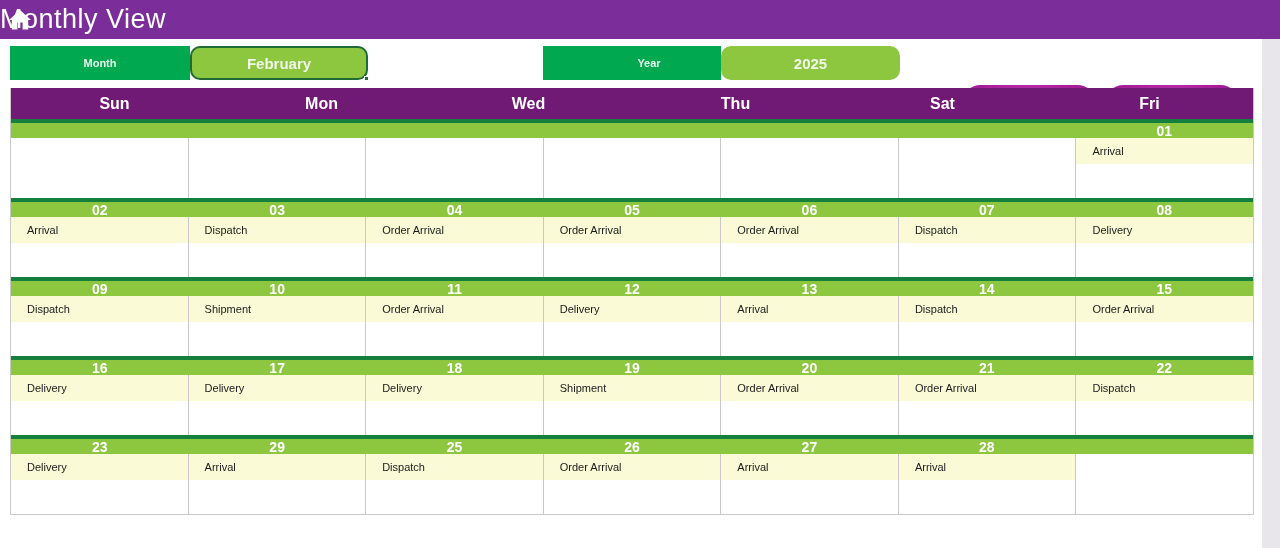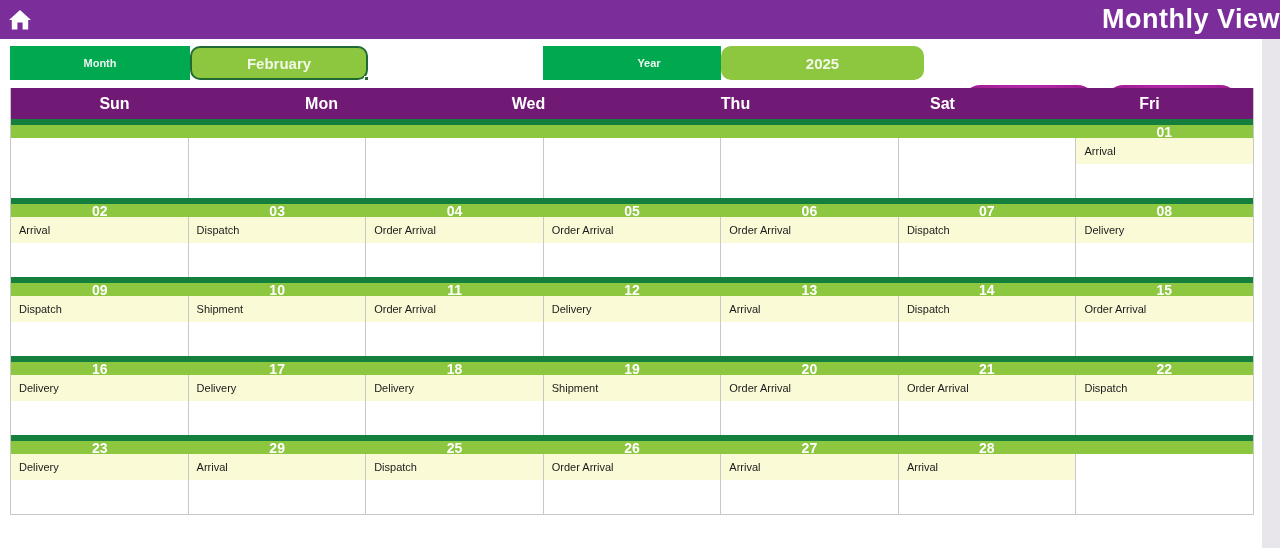--- a/index.html
+++ b/index.html
@@ -17,22 +17,22 @@
     background: #7B2D99;
     display: flex; align-items: center;
   }
   .home-btn {
     width: 40px; height: 39px;
     display: flex; align-items: center; justify-content: center;
   }
   .home-icon { display:block; }
   .app-title {
     position: absolute; left: 0; top: 0; width: 1280px; height: 39px;
-    line-height: 39px; text-align: right;
-    color: #ffffff; font-size: 27px; font-weight: bold;
+    line-height: 39px; text-align: left;
+    color: #ffffff; font-size: 27px; font-weight: normal;
     letter-spacing: 0.5px;
   }
 
   
   .controls {
     position: absolute; left: 0; top: 39px; width: 1280px; height: 49px;
     background: #ffffff;
   }
   .selector { position: absolute; top: 7px; height: 34px; display: flex; }
   .sel-label {
@@ -67,21 +67,21 @@
   }
   .caret {
     width: 0; height: 0;
     border-left: 4px solid transparent;
     border-right: 4px solid transparent;
     border-top: 5px solid #666666;
   }
   
   #year-selector { left: 543px; }
   #year-selector .sel-label { width: 178px; padding-left: 34px; }
-  #year-selector .sel-value { width: 203px; }
+  #year-selector .sel-value { width: 179px; }
 
   
   .pill {
     position: absolute; top: 46px; height: 35px;
     border-radius: 18px;
     background: radial-gradient(ellipse at 50% 35%, #C236B4 0%, #A81F9A 55%, #8E1683 100%);
     color: #ffffff; font-size: 14px; font-weight: bold;
     display: flex; align-items: center; justify-content: center;
     border: none;
     font-family: "Liberation Sans", sans-serif;
@@ -101,21 +101,21 @@
   .dow-row { display: flex; background: #701a75; height: 31px; }
   .dow-cell {
     flex: 1 1 0; min-width: 0;
     color: #ffffff; font-size: 16px; font-weight: bold;
     display: flex; align-items: center; justify-content: center;
   }
 
   .week { display: block; }
   .date-band {
     display: flex; height: 19px; background: #8DC63F;
-    border-top: 6px solid #15803d;
+    border-top: 4px solid #15803d;
   }
   .date-cell {
     flex: 1 1 0; min-width: 0;
     color: #ffffff; font-size: 14px; font-weight: bold;
     display: flex; align-items: center; justify-content: center;
     line-height: 1;
   }
   .date-cell.empty { color: transparent; }
 
   .event-row { display: flex; height: 60px; }
@@ -125,21 +125,21 @@
     border-right: 1px solid #c8c8c8;
     position: relative;
   }
   .event-cell:last-child { border-right: none; }
   .event-cell.blank { background: #ffffff; }
   .event-chip {
     position: absolute; left: 0; top: 0; right: 0; height: 26px;
     background: #FAFAD7;
     color: #1a1a1a; font-size: 11px;
     display: flex; align-items: center;
-    padding-left: 8px;
+    padding-left: 16px;
     white-space: nowrap; overflow: hidden;
   }
 
   
   .gutter {
     position: absolute; left: 1262px; top: 39px;
     width: 18px; height: 509px;
     background: #E8E6EA;
   }
   .gutter-strip {

